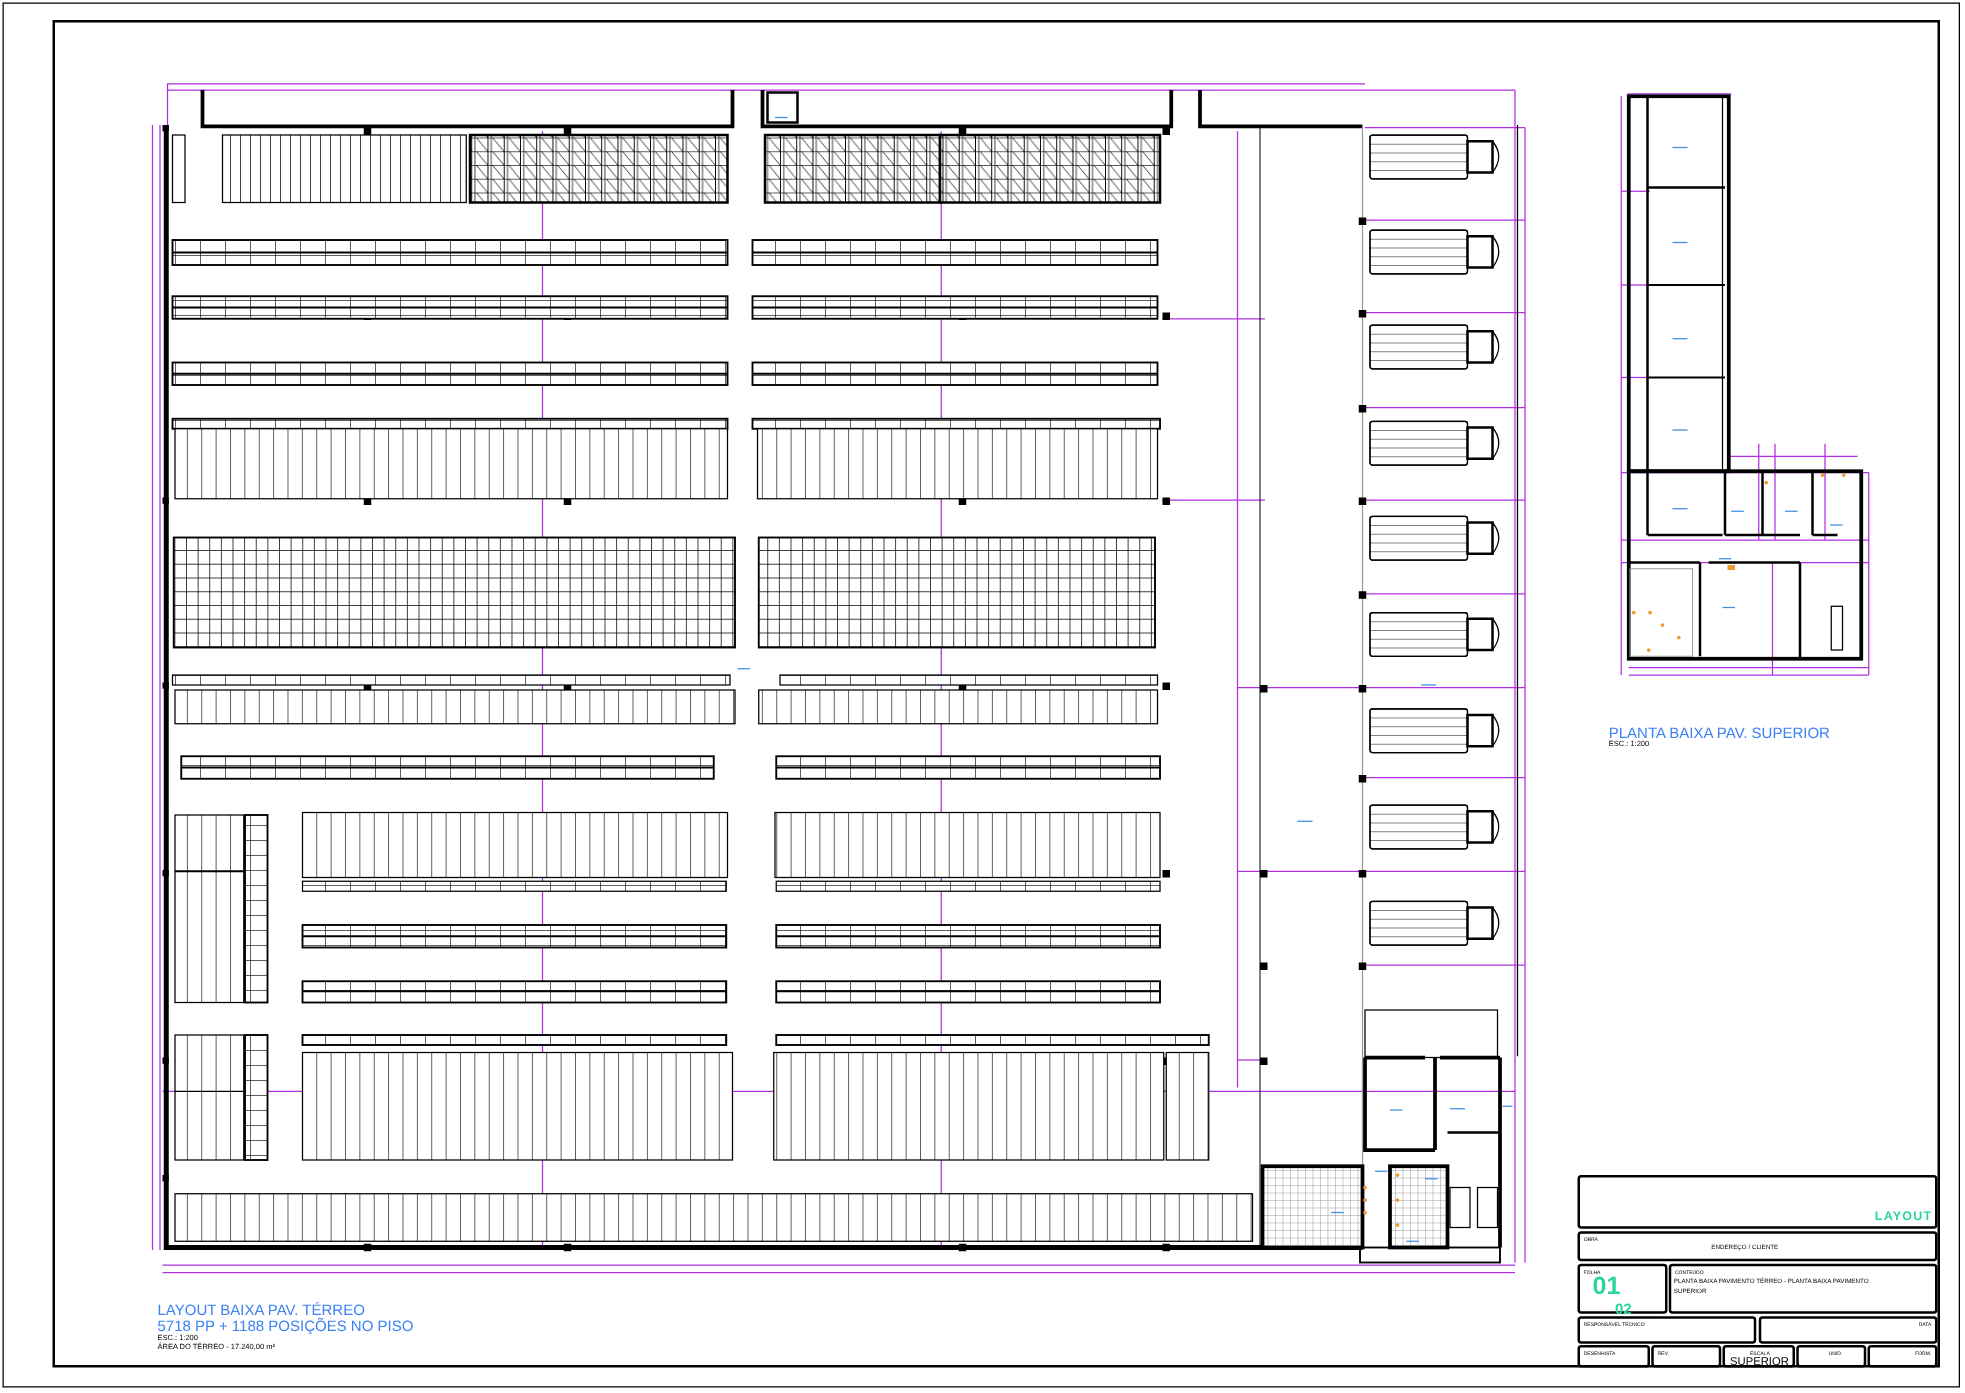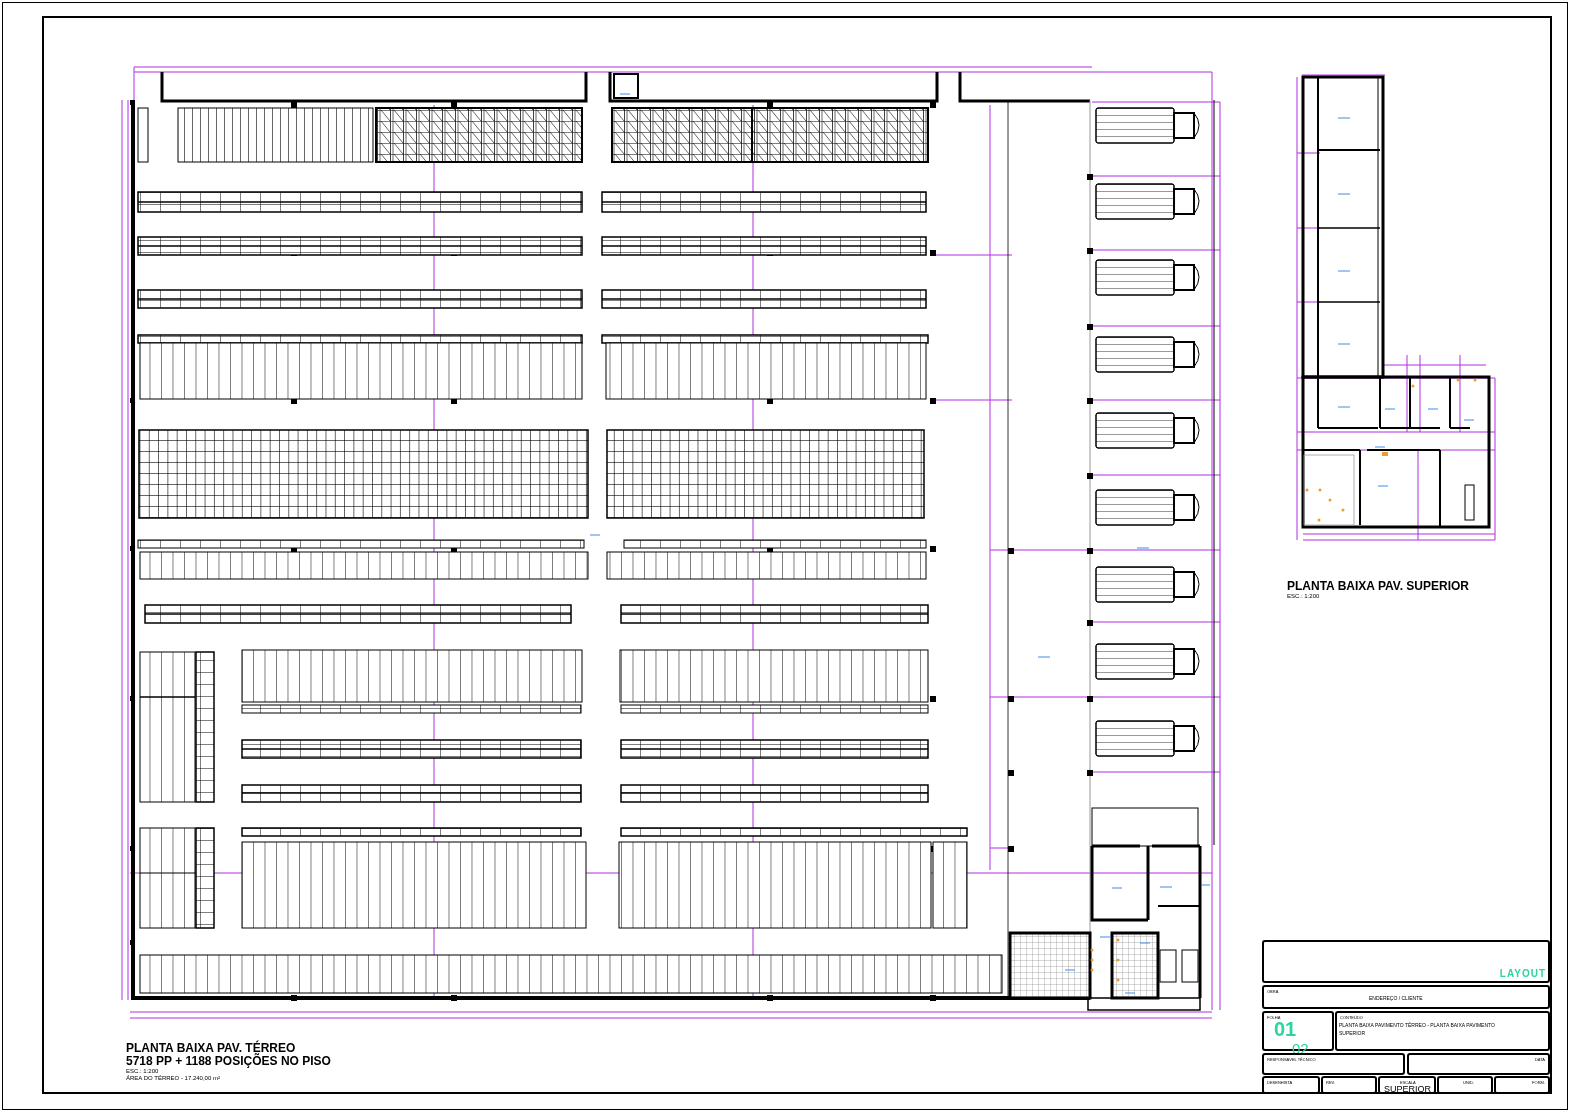--- a/index.html
+++ b/index.html
@@ -1,21 +1,21 @@
 <!DOCTYPE html>
 <html><head>
 <meta charset="utf-8">
 <style>
   html,body{margin:0;padding:0;background:#fff;}
   body{width:1572px;height:1114px;position:relative;overflow:hidden;font-family:"Liberation Sans",sans-serif;}
   .abs{position:absolute;}
   #sheet-border{left:2px;top:2px;width:1566px;height:1108px;border:1px solid #000;box-sizing:border-box;}
   #frame{left:42px;top:16px;width:1510px;height:1078px;border:2px solid #000;box-sizing:border-box;}
   svg{position:absolute;left:0;top:0;}
-  .title-main{font-size:12px;color:#000000;line-height:13px;font-weight:bold;}
+  .title-main{font-size:12px;color:#3b82f6;line-height:13px;}
   .title-small{font-size:6px;color:#000;line-height:7px;}
   .tb{position:absolute;border:2px solid #000;border-radius:3px;box-sizing:border-box;background:#fff;}
   .tb-lbl{position:absolute;font-size:4px;left:3px;top:2px;color:#000;}
   .tb-txt{position:absolute;font-size:5px;color:#000;}
 </style>
 </head>
 <body>
 
 <div id="sheet-border" class="abs"></div>
 <div id="frame" class="abs"></div>
@@ -372,21 +372,21 @@
     <line x1="1338" y1="407" x2="1350" y2="407"></line>
       <line x1="1385" y1="409" x2="1395" y2="409"></line>
     <line x1="1428" y1="409" x2="1438" y2="409"></line>
       <line x1="1464" y1="420" x2="1474" y2="420"></line>
     <line x1="1375" y1="447" x2="1385" y2="447"></line>
       <line x1="1378" y1="486" x2="1388" y2="486"></line>
   </g>
 </svg>
 
 <div class="abs" style="left:126px;top:1042px;">
-  <div class="title-main">PLANTA BAIXA PAV. TÉRREO</div>
+  <div class="title-main">LAYOUT BAIXA PAV. TÉRREO</div>
   <div class="title-main">5718 PP + 1188 POSIÇÕES NO PISO</div>
   <div class="title-small">ESC.: 1:200</div>
   <div class="title-small">ÁREA DO TÉRREO - 17.240,00 m²</div>
 </div>
 
 <div class="abs" style="left:1287px;top:580px;">
   <div class="title-main">PLANTA BAIXA PAV. SUPERIOR</div>
   <div class="title-small">ESC.: 1:200</div>
 </div>
 
@@ -394,21 +394,21 @@
   <div class="tb" style="left:0;top:0;width:288px;height:43px;">
     <div class="abs" style="right:2px;bottom:2px;font-size:10px;font-weight:bold;letter-spacing:1px;color:#2bd4a0;">LAYOUT</div>
   </div>
   <div class="tb" style="left:0;top:45px;width:288px;height:24px;">
     <span class="tb-lbl">OBRA</span>
     <span class="tb-txt" style="left:105px;top:8px;">ENDEREÇO / CLIENTE</span>
   </div>
   <div class="tb" style="left:0;top:71px;width:72px;height:40px;">
     <span class="tb-lbl">FOLHA</span>
     <div class="abs" style="left:10px;top:5px;font-size:20px;font-weight:bold;color:#2bd4a0;">01</div>
-    <div class="abs" style="left:28px;top:27px;font-size:15px;font-weight:normal;color:#2bd4a0;">02</div>
+    <div class="abs" style="left:28px;top:27px;font-size:12px;font-weight:bold;color:#2bd4a0;">02</div>
   </div>
   <div class="tb" style="left:73px;top:71px;width:215px;height:40px;">
     <span class="tb-lbl">CONTEÚDO</span>
     <span class="tb-txt" style="left:2px;top:9px;">PLANTA BAIXA PAVIMENTO TÉRREO - PLANTA BAIXA PAVIMENTO</span>
     <span class="tb-txt" style="left:2px;top:17px;">SUPERIOR</span>
   </div>
   <div class="tb" style="left:0;top:113px;width:143px;height:22px;">
     <span class="tb-lbl">RESPONSÁVEL TÉCNICO</span>
   </div>
   <div class="tb" style="left:145px;top:113px;width:143px;height:22px;">

